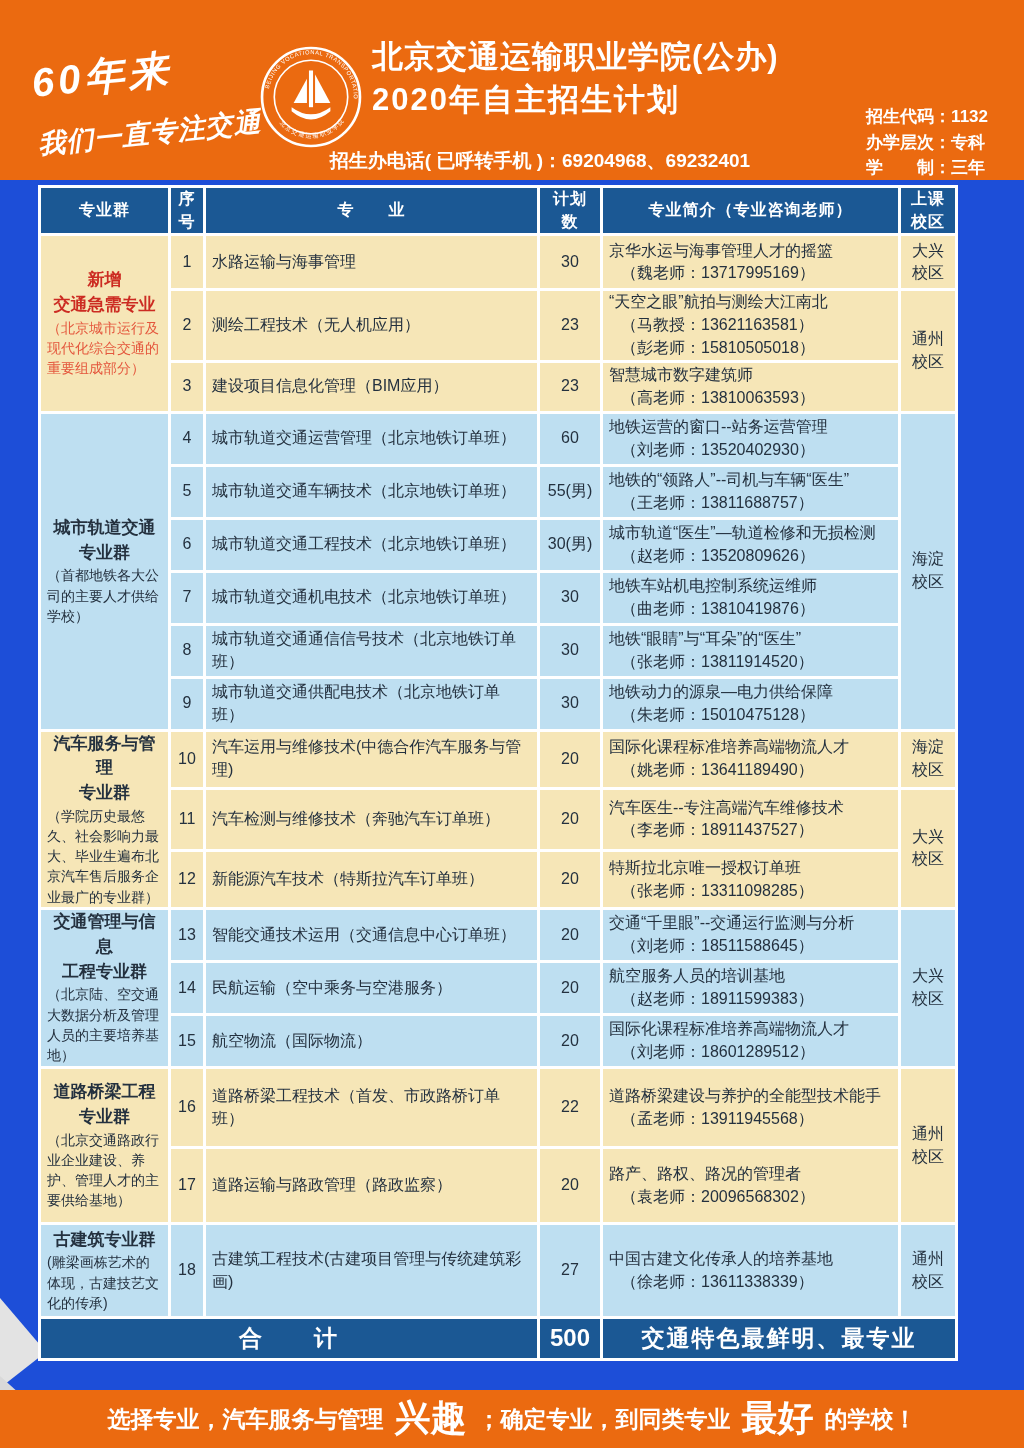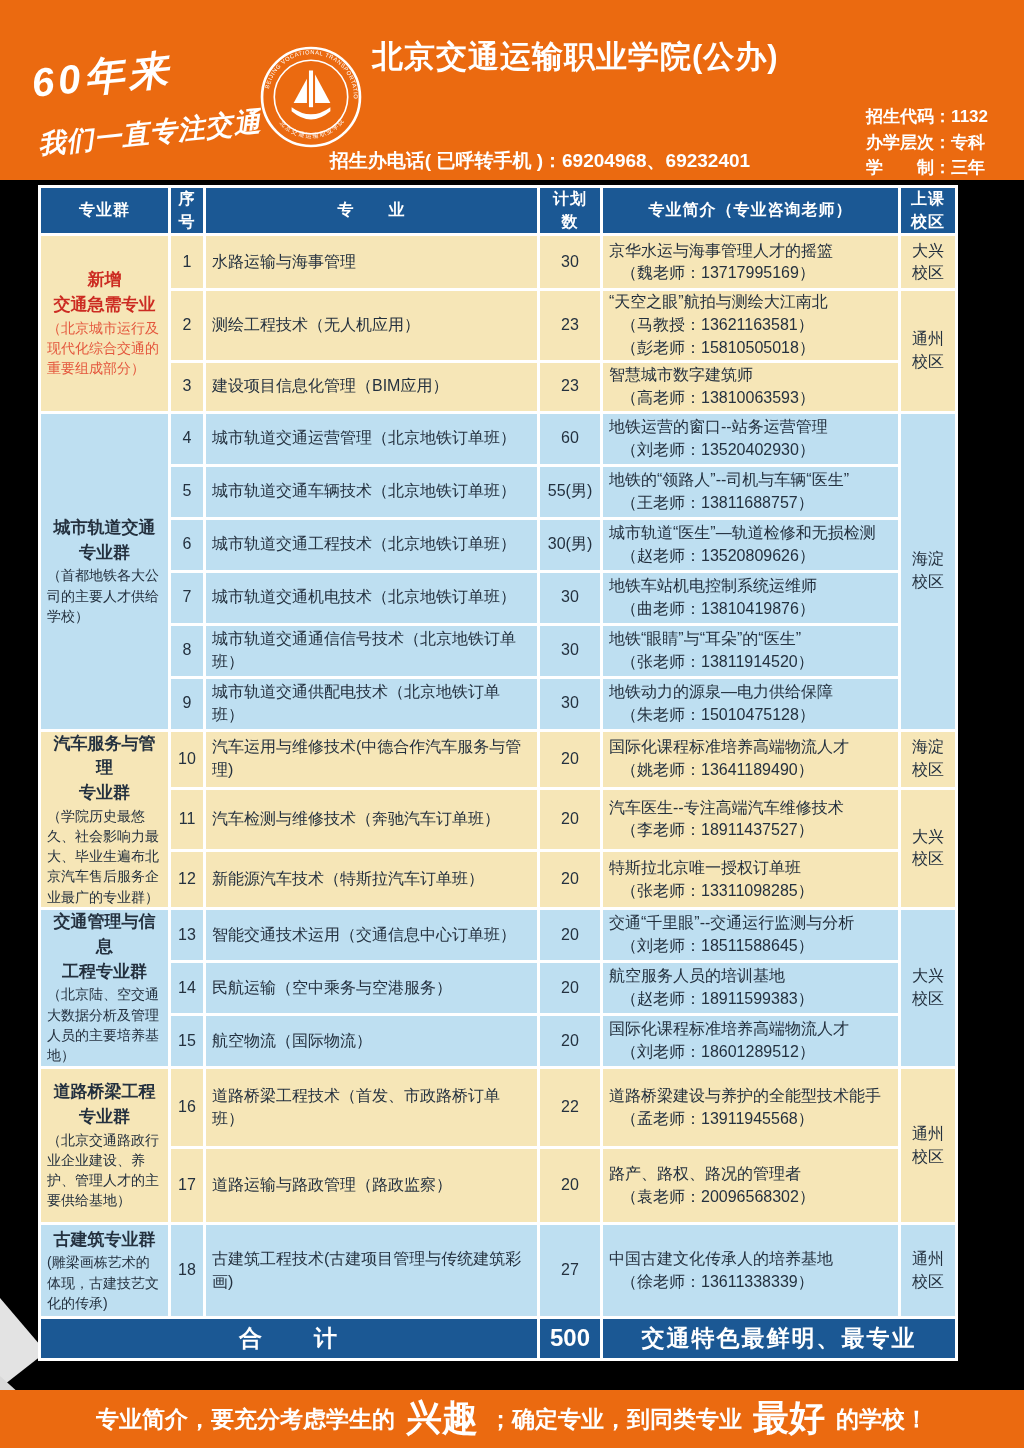--- a/index.html
+++ b/index.html
@@ -29,21 +29,21 @@
     position:absolute;left:325px;top:148px;width:430px;text-align:center;
     color:#ffffff;font-weight:bold;font-size:19px;white-space:nowrap;
   }
   .info{
     position:absolute;right:36px;top:104px;color:#ffffff;font-weight:bold;
     font-size:17px;line-height:1.5;text-align:left;
   }
   .info .row{white-space:pre;}
 
   
-  .content{position:absolute;left:0;top:180px;width:1024px;height:1210px;background:#000000;text-decoration:underline;}
+  .content{position:absolute;left:0;top:180px;width:1024px;height:1210px;background:#1d4ed8;text-decoration:underline;}
   table.plan{
     position:absolute;left:38px;top:5px;width:917px;
     border-collapse:collapse;table-layout:fixed;
   }
   table.plan td,table.plan th{
     border:3px solid #ffffff;padding:0 6px;vertical-align:middle;
     font-size:16px;line-height:1.42;
   }
   thead th{
     background:#1b5894;color:#ffffff;font-weight:bold;font-size:19px;
@@ -116,20 +116,21 @@
       <g>
         <rect x="48" y="24" width="4" height="36" fill="#ffffff"></rect>
         <polygon points="46,32 46,56 33,56" fill="#ffffff"></polygon>
         <polygon points="54,28 54,56 69,56" fill="#ffffff"></polygon>
         <path d="M31,60 Q50,74 69,60 L69,64 Q50,80 31,64 Z" fill="#ffffff"></path>
       </g>
     </svg>
 
     <div class="titles">
       <div class="t1">北京交通运输职业学院(公办)</div>
+      <div class="t2">2020年自主招生计划</div>
     </div>
 
     <div class="phone">招生办电话( 已呼转手机 )：69204968、69232401</div>
 
     <div class="info">
       <div class="row"><span>招生代码：</span><span>1132</span></div>
       <div class="row"><span>办学层次：</span><span>专科</span></div>
       <div class="row"><span>学　　制：</span><span>三年</span></div>
     </div>
   </header>
@@ -379,20 +380,20 @@
         <tr class="rh42 totalrow">
           <td colspan="3" class="lbl">合　　计</td>
           <td class="val">500</td>
           <td colspan="2" class="note">交通特色最鲜明、最专业</td>
         </tr>
       </tbody>
     </table>
   </main>
 
   <footer class="bottom">
-    <span class="seg">专业简介，要充分考虑学生的</span>
+    <span class="seg">选择专业，汽车服务与管理</span>
     <span class="big">兴趣</span>
     <span class="seg">；确定专业，到同类专业</span>
     <span class="big">最好</span>
     <span class="seg">的学校！</span>
   </footer>
 
 </div>
 
 </body></html>

